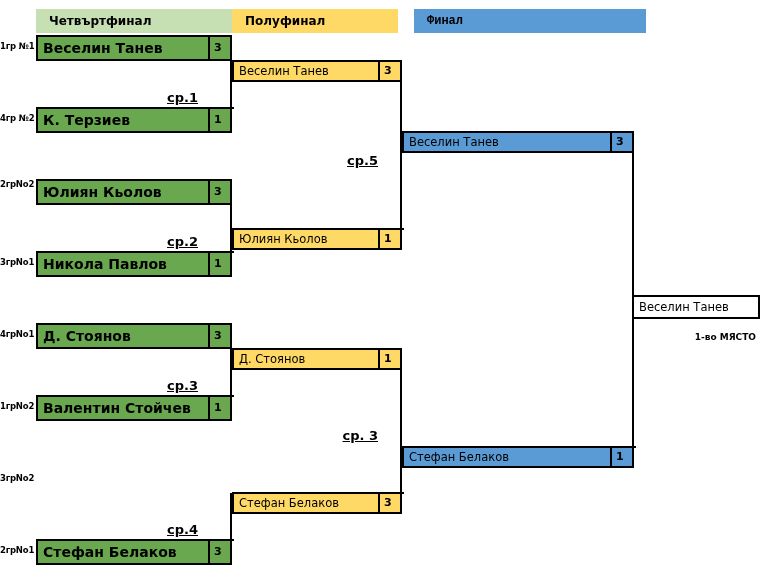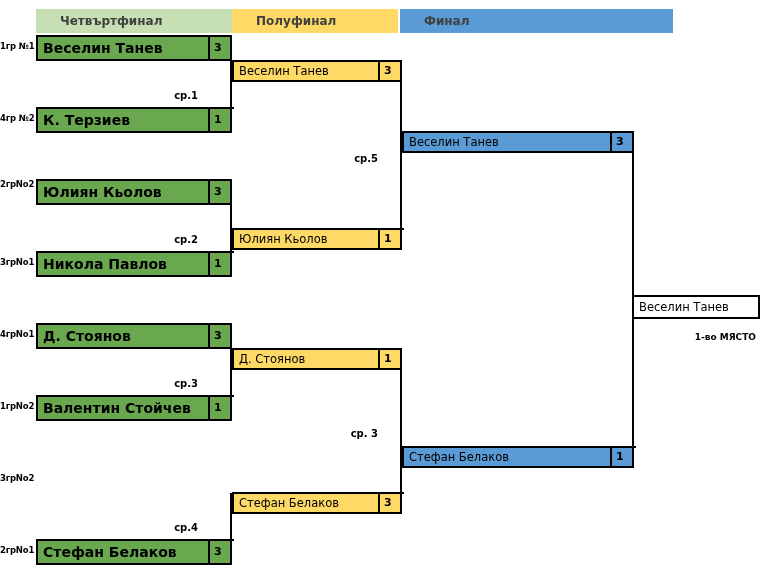--- a/index.html
+++ b/index.html
@@ -6,26 +6,26 @@
   body{
     font-family:"DejaVu Sans","Liberation Sans",sans-serif;
     width:769px;height:581px;position:relative;overflow:hidden;
     -webkit-font-smoothing:antialiased;
   }
   #bracket{position:absolute;left:0;top:0;width:769px;height:581px;}
 
   
   .hdr{
     position:absolute;height:24px;line-height:24px;
-    font-size:12px;font-weight:bold;color:#404040;
-    padding-left:24px;box-sizing:border-box;white-space:nowrap;
+    font-size:12px;font-weight:bold;color:#000000;
+    padding-left:13px;box-sizing:border-box;white-space:nowrap;
   }
   .hdr-qf{left:36px;top:9px;width:196px;background:#c6e0b4;}
   .hdr-sf{left:232px;top:9px;width:166px;background:#ffd966;}
-  .hdr-f {left:400px;top:9px;width:273px;background:#5b9bd5;}
+  .hdr-f {left:414px;top:9px;width:232px;background:#5b9bd5;font-family:Liberation Mono, monospace;}
 
   
   .seed{
     position:absolute;width:34px;text-align:right;
     font-size:8.5px;font-weight:bold;color:#000;
     white-space:nowrap;letter-spacing:-0.2px;
   }
 
   
   .slot{
@@ -70,22 +70,22 @@
     white-space:nowrap;padding-right:4px;box-sizing:border-box;
   }
 
   
   .ln{position:absolute;background:#000;}
   .lv{width:2px;}
   .lh{height:2px;}
 
   
   .mtag{
-    position:absolute;font-size:10px;font-weight:bold;color:#000;
-    white-space:nowrap;text-align:right;
+    position:absolute;font-size:13px;font-weight:bold;color:#000;
+    white-space:nowrap;text-align:right;text-decoration:underline;
   }
 </style>
 </head>
 <body>
 
 <div id="bracket">
 
   <div class="hdr hdr-qf">Четвъртфинал</div>
   <div class="hdr hdr-sf">Полуфинал</div>
   <div class="hdr hdr-f">Финал</div>

